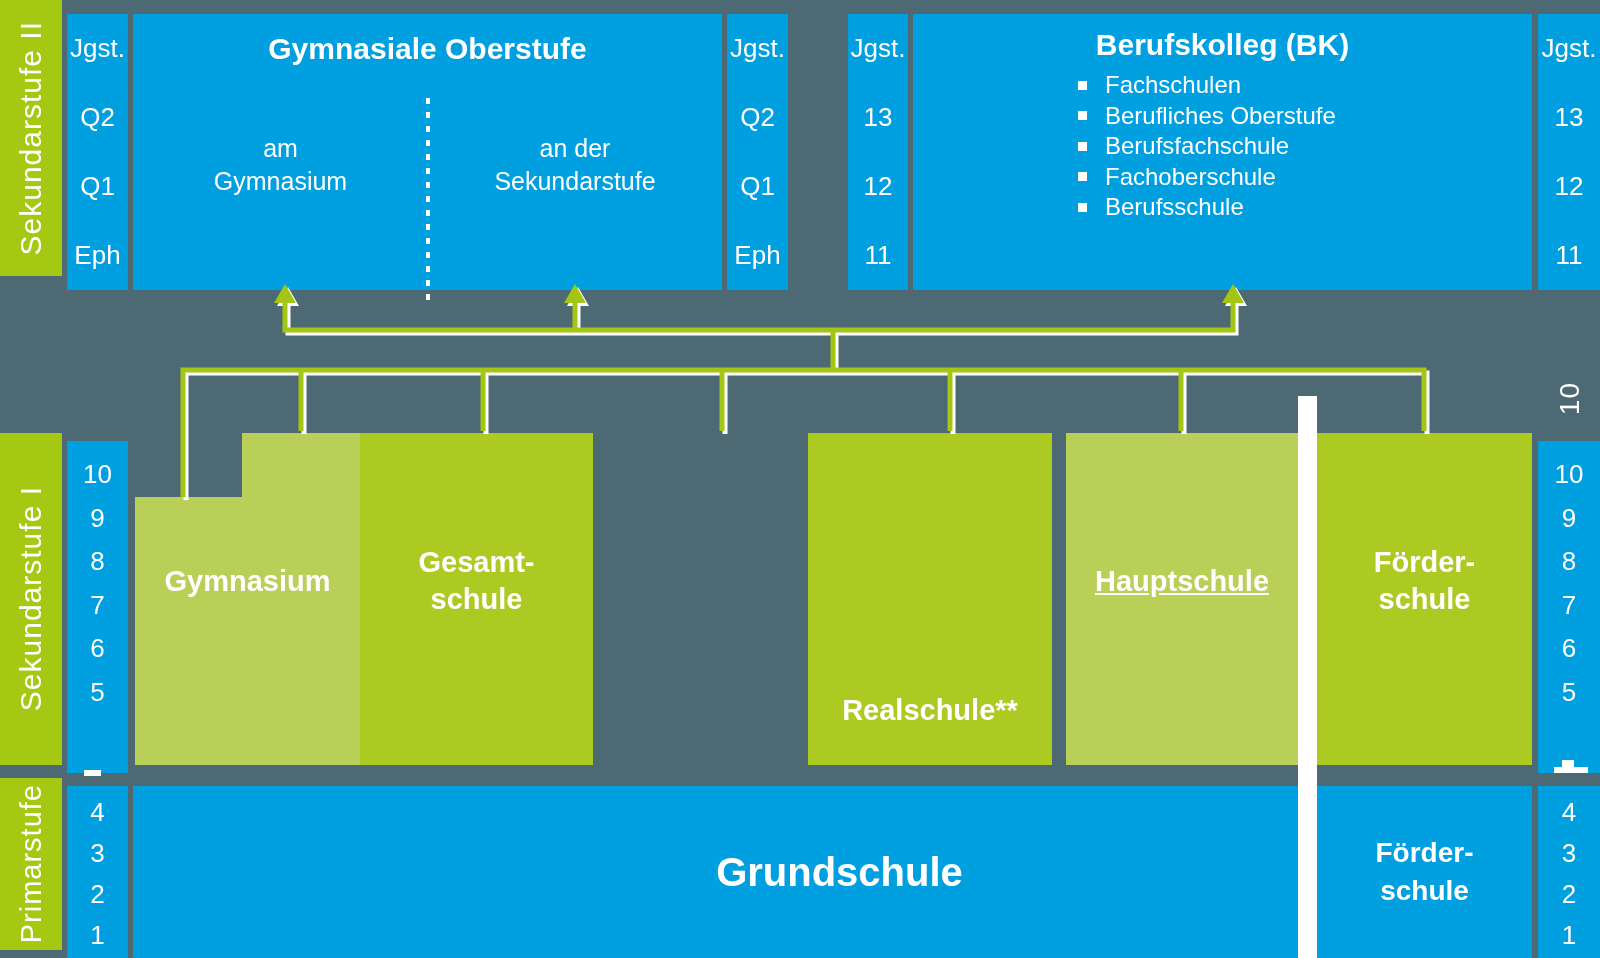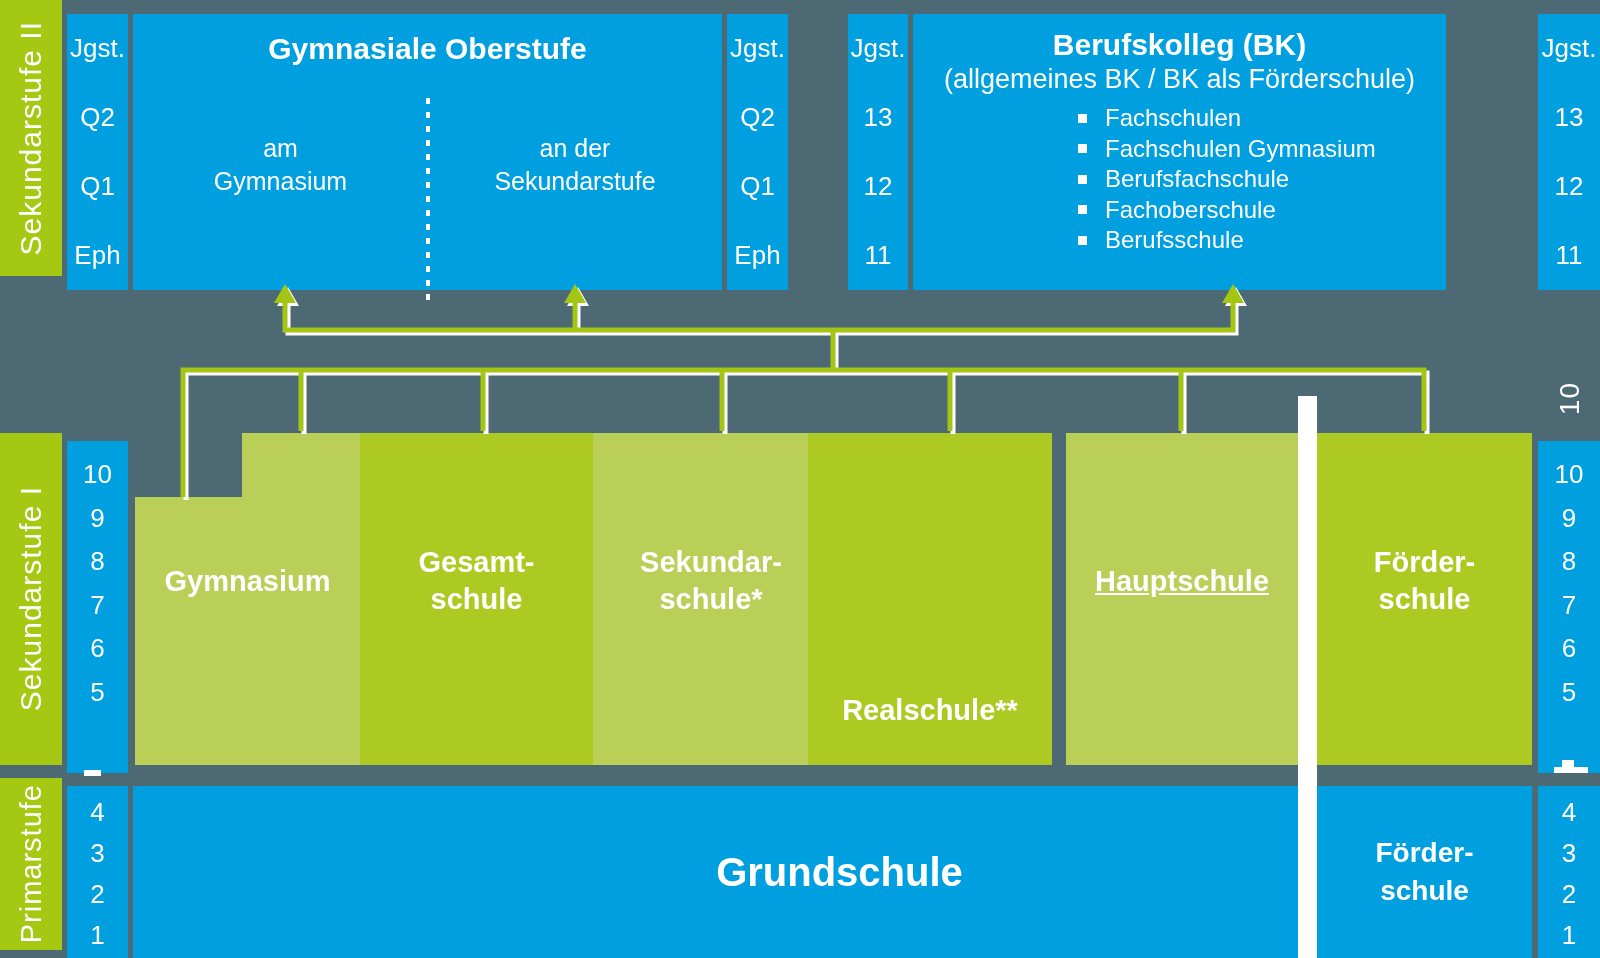--- a/index.html
+++ b/index.html
@@ -61,31 +61,30 @@
     <div class="cell">Eph</div>
   </div>
 
   <div class="abs blue col" style="left:848px;top:6px;width:60px;height:276px;">
     <div class="cell">Jgst.</div>
     <div class="cell">13</div>
     <div class="cell">12</div>
     <div class="cell">11</div>
   </div>
 
-  <div class="abs blue" style="left:913px;top:6px;width:533px;height:276px;">
+  <div class="abs blue" style="left:913px;top:6px;width:619px;height:276px;">
     <div class="boxtitle" style="margin-top:14px;">Berufskolleg (BK)</div>
-    <div style="font-size:27px;text-align:center;margin-top:2px;">(allgemeines BK / BK als Förderschule)</div>
     <ul class="bklist">
       <li>
           <span class="sq"></span>
           <span>Fachschulen</span>
         </li>
       <li>
           <span class="sq"></span>
-          <span>Fachschulen Gymnasium</span>
+          <span>Berufliches Oberstufe</span>
         </li>
       <li>
           <span class="sq"></span>
           <span>Berufsfachschule</span>
         </li>
       <li>
           <span class="sq"></span>
           <span>Fachoberschule</span>
         </li>
       <li>
@@ -142,26 +141,20 @@
     </div>
   </div>
 
   <div class="abs gdark schoolbox" style="left:360px;top:433px;width:233px;height:332px;">
     <div class="schoollabel">
       <div>Gesamt-</div>
       <div>schule</div>
     </div>
   </div>
 
-  <div class="abs glight schoolbox" style="left:593px;top:433px;width:236px;height:332px;">
-    <div class="schoollabel">
-      <div>Sekundar-</div>
-      <div>schule*</div>
-    </div>
-  </div>
 
   <div class="abs gdark schoolbox" style="left:808px;top:433px;width:244px;height:332px;align-items:flex-end;">
     <div class="schoollabel">
       <div>Realschule**</div>
     </div>
   </div>
 
   <div class="abs glight schoolbox" style="left:1066px;top:433px;width:232px;height:332px;text-decoration:underline;">
     <div class="schoollabel">
       <div>Hauptschule</div>

